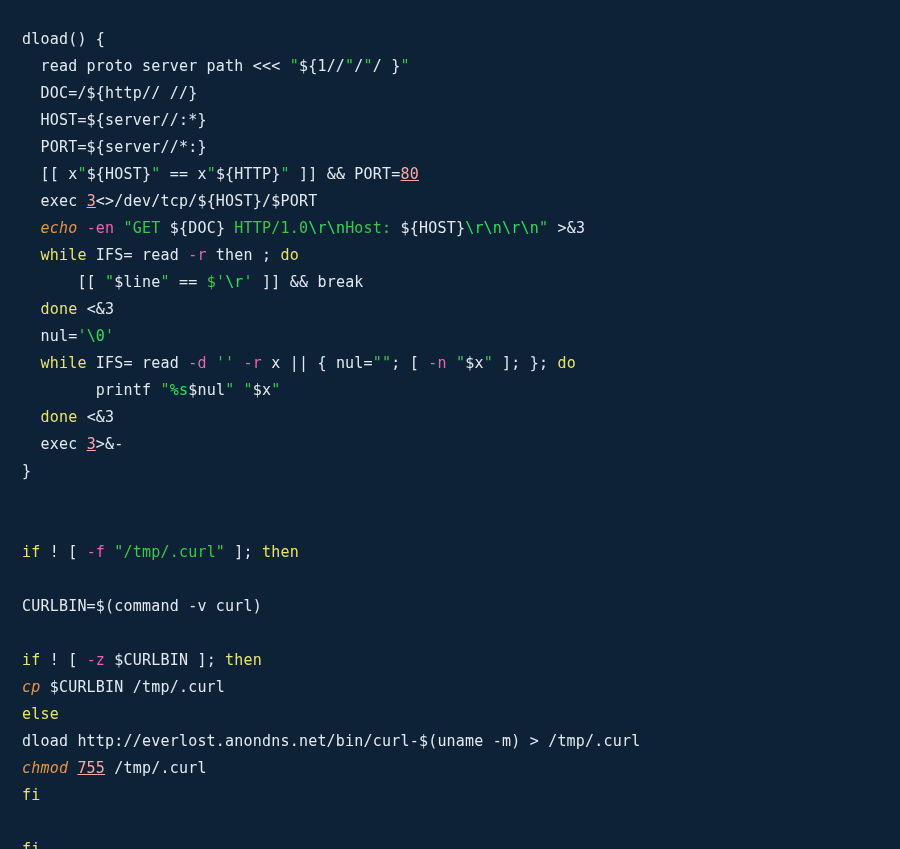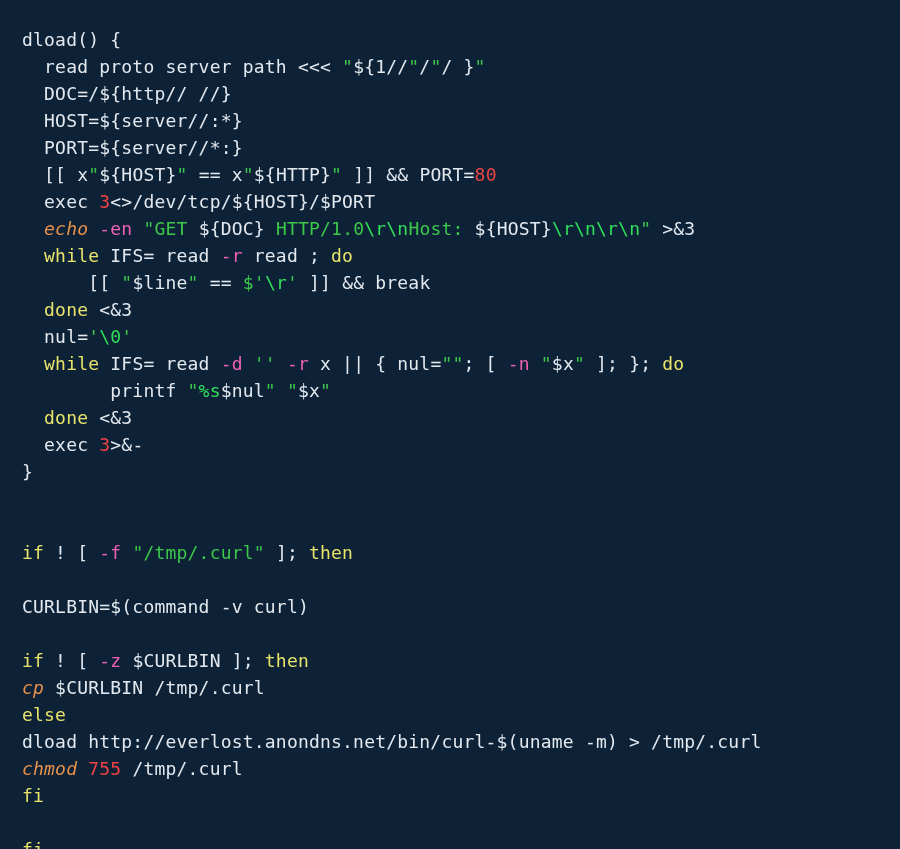--- a/index.html
+++ b/index.html
@@ -18,50 +18,50 @@
     position: relative;
     width: 900px;
     height: 849px;
     background: #0d2137;
     box-sizing: border-box;
     padding: 26px 0 0 22px;
   }
   .code-line {
     height: 27px;
     line-height: 27px;
-    font-size: 18px;
+    font-size: 15px;
     letter-spacing: 0.2px;
     white-space: pre;
     color: #e6edf3;
   }
   .code-line.blank { color: transparent; }
 
   
   .tok-plain   { color: #e3e9ef; }
   .tok-kw      { color: #e8e36a; text-align: right; }  
   .tok-cmd     { color: #e8924a; font-style: italic; }  
   .tok-flag    { color: #f062b0; }  
-  .tok-num     { color: #ef4444; }  
+  .tok-num     { color: #fca5a5; text-decoration: underline; }  
   .tok-str     { color: #3cc84a; }  
   .tok-esc     { color: #2fe05a; }  
 </style>
 </head>
 <body>
 
 <div id="code-surface" style="background: rgb(13, 33, 55); color: rgb(227, 233, 239);">
   <div id="code-block">
       <div class="code-line"><span></span><span class="tok-plain">dload() {</span></div>
       <div class="code-line"><span>  </span><span class="tok-plain">read proto server path &lt;&lt;&lt; </span><span class="tok-str">"</span><span class="tok-plain">${1//</span><span class="tok-str">"</span><span class="tok-plain">/</span><span class="tok-str">"</span><span class="tok-plain">/ }</span><span class="tok-str">"</span></div>
       <div class="code-line"><span>  </span><span class="tok-plain">DOC=/${http// //}</span></div>
       <div class="code-line"><span>  </span><span class="tok-plain">HOST=${server//:*}</span></div>
       <div class="code-line"><span>  </span><span class="tok-plain">PORT=${server//*:}</span></div>
       <div class="code-line"><span>  </span><span class="tok-plain">[[ x</span><span class="tok-str">"</span><span class="tok-plain">${HOST}</span><span class="tok-str">"</span><span class="tok-plain"> == x</span><span class="tok-str">"</span><span class="tok-plain">${HTTP}</span><span class="tok-str">"</span><span class="tok-plain"> ]] &amp;&amp; PORT=</span><span class="tok-num">80</span></div>
       <div class="code-line"><span>  </span><span class="tok-plain">exec </span><span class="tok-num">3</span><span class="tok-plain">&lt;&gt;/dev/tcp/${HOST}/$PORT</span></div>
       <div class="code-line"><span>  </span><span class="tok-cmd">echo</span><span class="tok-plain"> </span><span class="tok-flag">-en</span><span class="tok-plain"> </span><span class="tok-str">"GET </span><span class="tok-plain">${DOC}</span><span class="tok-str"> HTTP/1.0</span><span class="tok-esc">\r\n</span><span class="tok-str">Host: </span><span class="tok-plain">${HOST}</span><span class="tok-esc">\r\n\r\n</span><span class="tok-str">"</span><span class="tok-plain"> &gt;&amp;3</span></div>
-      <div class="code-line"><span>  </span><span class="tok-kw">while</span><span class="tok-plain"> IFS= read </span><span class="tok-flag">-r</span><span class="tok-plain"> read ; </span><span class="tok-kw">do</span></div>
+      <div class="code-line"><span>  </span><span class="tok-kw">while</span><span class="tok-plain"> IFS= read </span><span class="tok-flag">-r</span><span class="tok-plain"> then ; </span><span class="tok-kw">do</span></div>
       <div class="code-line"><span>      </span><span class="tok-plain">[[ </span><span class="tok-str">"</span><span class="tok-plain">$line</span><span class="tok-str">"</span><span class="tok-plain"> == </span><span class="tok-str">$'</span><span class="tok-esc">\r</span><span class="tok-str">'</span><span class="tok-plain"> ]] &amp;&amp; break</span></div>
       <div class="code-line"><span>  </span><span class="tok-kw">done</span><span class="tok-plain"> &lt;&amp;3</span></div>
       <div class="code-line"><span>  </span><span class="tok-plain">nul=</span><span class="tok-str">'</span><span class="tok-esc">\0</span><span class="tok-str">'</span></div>
       <div class="code-line"><span>  </span><span class="tok-kw">while</span><span class="tok-plain"> IFS= read </span><span class="tok-flag">-d</span><span class="tok-plain"> </span><span class="tok-str">''</span><span class="tok-plain"> </span><span class="tok-flag">-r</span><span class="tok-plain"> x || { nul=</span><span class="tok-str">""</span><span class="tok-plain">; [ </span><span class="tok-flag">-n</span><span class="tok-plain"> </span><span class="tok-str">"</span><span class="tok-plain">$x</span><span class="tok-str">"</span><span class="tok-plain"> ]; }; </span><span class="tok-kw">do</span></div>
       <div class="code-line"><span>        </span><span class="tok-plain">printf </span><span class="tok-str">"</span><span class="tok-esc">%s</span><span class="tok-plain">$nul</span><span class="tok-str">"</span><span class="tok-plain"> </span><span class="tok-str">"</span><span class="tok-plain">$x</span><span class="tok-str">"</span></div>
       <div class="code-line"><span>  </span><span class="tok-kw">done</span><span class="tok-plain"> &lt;&amp;3</span></div>
       <div class="code-line"><span>  </span><span class="tok-plain">exec </span><span class="tok-num">3</span><span class="tok-plain">&gt;&amp;-</span></div>
       <div class="code-line"><span></span><span class="tok-plain">}</span></div>
       <div class="code-line blank">&nbsp;</div>
       <div class="code-line blank">&nbsp;</div>

